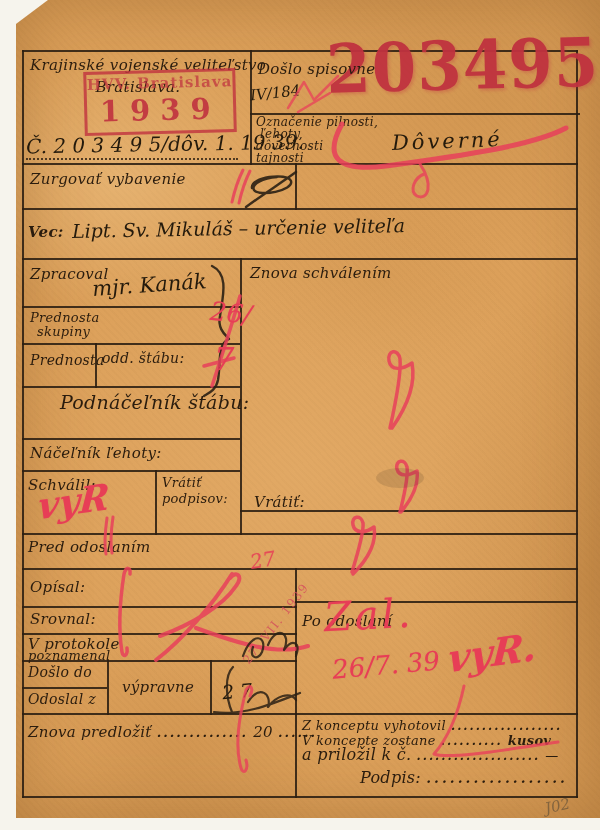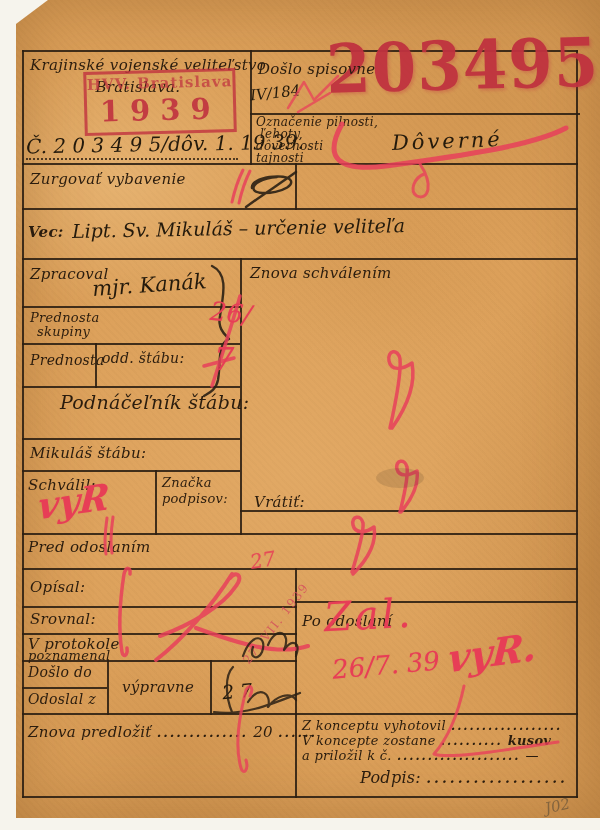--- a/index.html
+++ b/index.html
@@ -102,24 +102,24 @@
 
   <span class="p" style="left:30px;top:265px;font-size:15px;">Zpracoval</span>
   <span class="hw" style="left:92px;top:273px;font-size:21px;transform:rotate(-4deg);">mjr. Kanák</span>
   <span class="p" style="left:30px;top:310px;font-size:13px;">Prednosta</span>
   <span class="p" style="left:37px;top:324px;font-size:13px;">skupiny</span>
   <span class="hwr" style="left:210px;top:298px;font-size:26px;transform:rotate(6deg);">26/</span>
   <span class="hwr" style="left:214px;top:340px;font-size:32px;">7</span>
   <span class="p" style="left:30px;top:352px;font-size:14px;">Prednosta</span>
   <span class="p" style="left:102px;top:350px;font-size:14px;">odd. štábu:</span>
   <span class="p" style="left:28px;top:391px;font-size:19px;margin-left:32px;">Podnáčeľník štábu:</span>
-  <span class="p" style="left:30px;top:444px;font-size:15px;">Mikuláš štábu:</span>
+  <span class="p" style="left:30px;top:444px;font-size:15px;">Náčeľník ľehoty:</span>
   <span class="p" style="left:28px;top:476px;font-size:15px;">Schválil:</span>
   <span class="hwr" style="left:38px;top:480px;font-size:36px;font-weight:bold;transform:rotate(-8deg) skewX(-12deg);">vyR</span>
-  <span class="p" style="left:162px;top:475px;font-size:13px;">Značka</span>
+  <span class="p" style="left:162px;top:475px;font-size:13px;">Vrátiť</span>
   <span class="p" style="left:162px;top:491px;font-size:13px;">podpisov:</span>
 
   <span class="p" style="left:250px;top:264px;font-size:15px;">Znova schválením</span>
   <span class="p" style="left:254px;top:493px;font-size:15px;">Vrátiť:</span>
   <span class="p" style="left:28px;top:538px;font-size:15px;">Pred odoslaním</span>
 
   <span class="p" style="left:30px;top:578px;font-size:15px;">Opísal:</span>
   <span class="p" style="left:30px;top:610px;font-size:15px;">Srovnal:</span>
   <span class="p" style="left:28px;top:635px;font-size:15px;">V protokole</span>
   <span class="p" style="left:28px;top:648px;font-size:13px;">poznamenal</span>
@@ -147,21 +147,21 @@
     <div>
       <span class="p" style="position:static;font-size:13px;">Z konceptu vyhotovil</span>
       <span class="p dots" style="position:static;font-size:12px;">..................</span>
     </div>
     <div>
       <span class="p" style="position:static;font-size:13px;">V koncepte zostane</span>
       <span class="p dots" style="position:static;font-size:12px;">..........</span>
       <span class="p" style="position:static;font-size:13px;font-weight:bold;">kusov</span>
     </div>
     <div>
-      <span class="p" style="position:static;font-size:13px;text-align:center;">a priložil k č.</span>
+      <span class="p" style="position:static;font-size:16px;text-align:center;">a priložil k č.</span>
       <span class="p dots" style="position:static;font-size:12px;">....................</span>
       <span class="p" style="position:static;font-size:13px;">—</span>
     </div>
   </div>
   <div style="position:absolute;left:360px;top:768px;z-index:3;white-space:nowrap;">
     <span class="p" style="position:static;font-size:16px;">Podpis:</span>
     <span class="p dots" style="position:static;font-size:14px;letter-spacing:3px;">..................</span>
   </div>
 
   <span style="position:absolute;left:545px;top:797px;z-index:3;font-family:'DejaVu Serif',serif;

